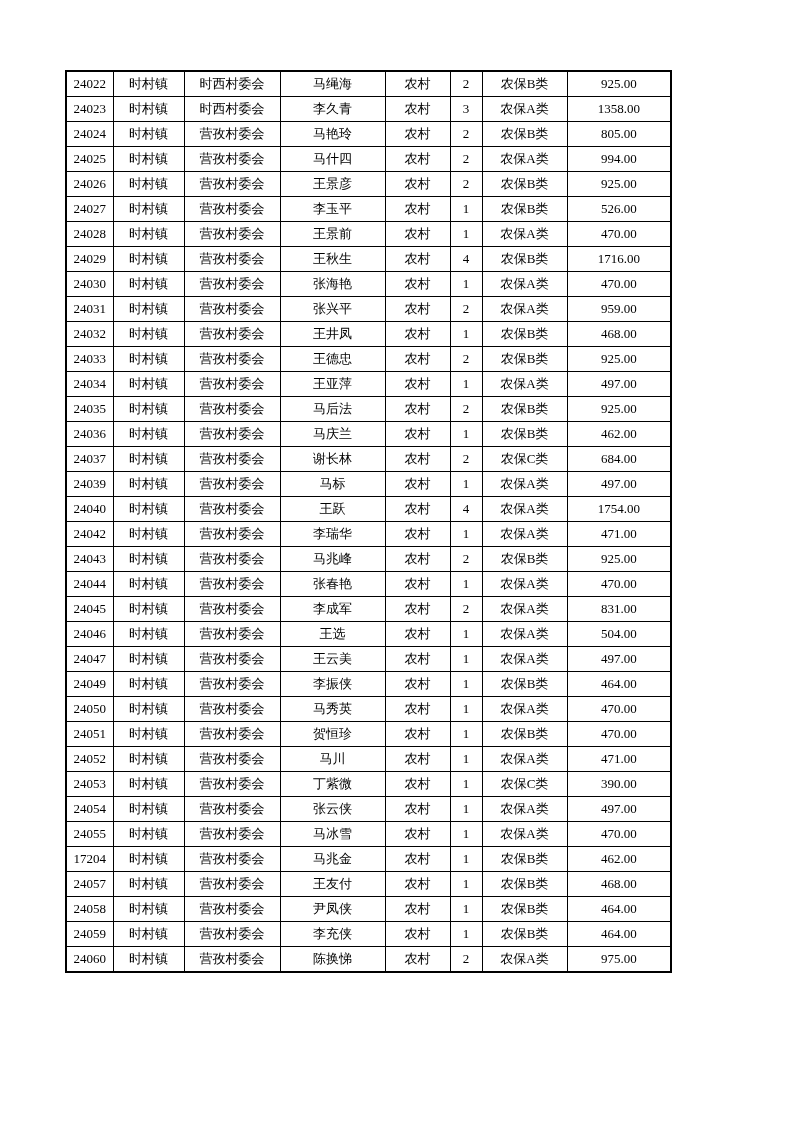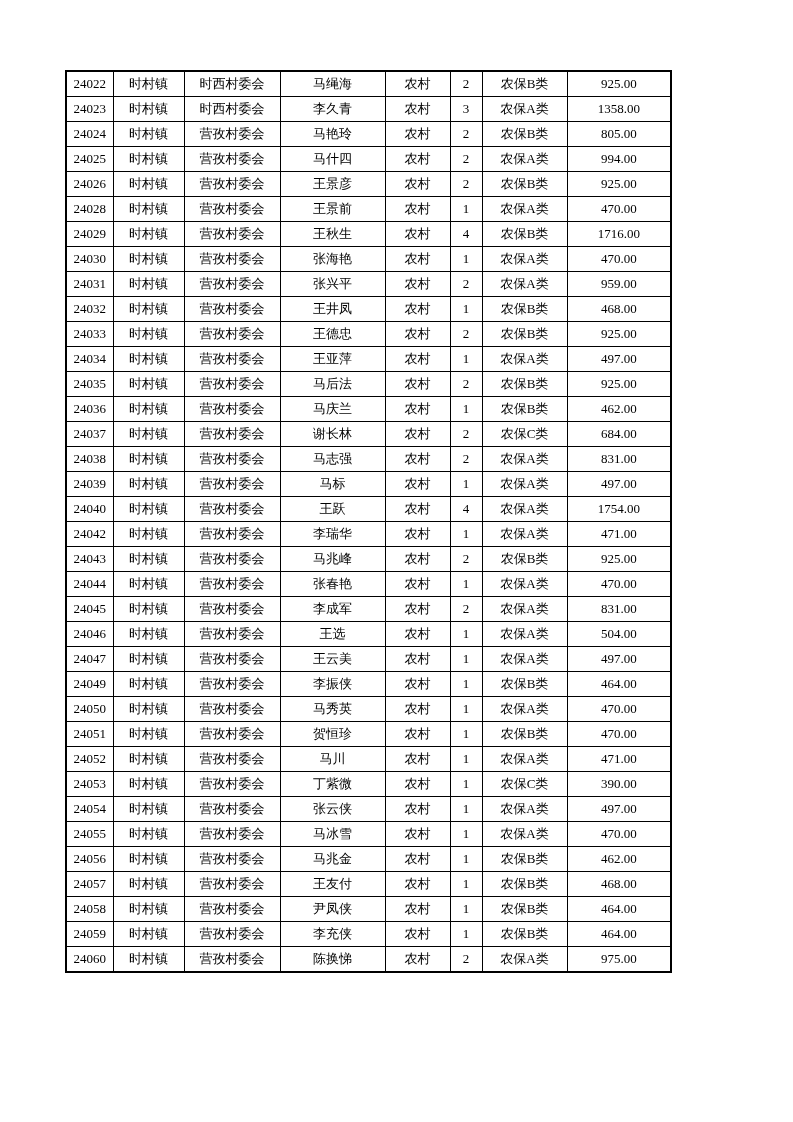--- a/index.html
+++ b/index.html
@@ -111,20 +111,30 @@
           <td>24026</td>
           <td>时村镇</td>
           <td>营孜村委会</td>
           <td>王景彦</td>
           <td>农村</td>
           <td>2</td>
           <td>农保B类</td>
           <td>925.00</td>
         </tr>
         <tr>
+          <td>24027</td>
+          <td>时村镇</td>
+          <td>营孜村委会</td>
+          <td>李玉平</td>
+          <td>农村</td>
+          <td>1</td>
+          <td>农保B类</td>
+          <td>526.00</td>
+        </tr>
+        <tr>
           <td>24028</td>
           <td>时村镇</td>
           <td>营孜村委会</td>
           <td>王景前</td>
           <td>农村</td>
           <td>1</td>
           <td>农保A类</td>
           <td>470.00</td>
         </tr>
         <tr>
@@ -211,30 +221,20 @@
           <td>24037</td>
           <td>时村镇</td>
           <td>营孜村委会</td>
           <td>谢长林</td>
           <td>农村</td>
           <td>2</td>
           <td>农保C类</td>
           <td>684.00</td>
         </tr>
         <tr>
-          <td>24038</td>
-          <td>时村镇</td>
-          <td>营孜村委会</td>
-          <td>马志强</td>
-          <td>农村</td>
-          <td>2</td>
-          <td>农保A类</td>
-          <td>831.00</td>
-        </tr>
-        <tr>
           <td>24039</td>
           <td>时村镇</td>
           <td>营孜村委会</td>
           <td>马标</td>
           <td>农村</td>
           <td>1</td>
           <td>农保A类</td>
           <td>497.00</td>
         </tr>
         <tr>
@@ -371,21 +371,21 @@
           <td>24055</td>
           <td>时村镇</td>
           <td>营孜村委会</td>
           <td>马冰雪</td>
           <td>农村</td>
           <td>1</td>
           <td>农保A类</td>
           <td>470.00</td>
         </tr>
         <tr>
-          <td>24056</td>
+          <td>17204</td>
           <td>时村镇</td>
           <td>营孜村委会</td>
           <td>马兆金</td>
           <td>农村</td>
           <td>1</td>
           <td>农保B类</td>
           <td>462.00</td>
         </tr>
         <tr>
           <td>24057</td>

